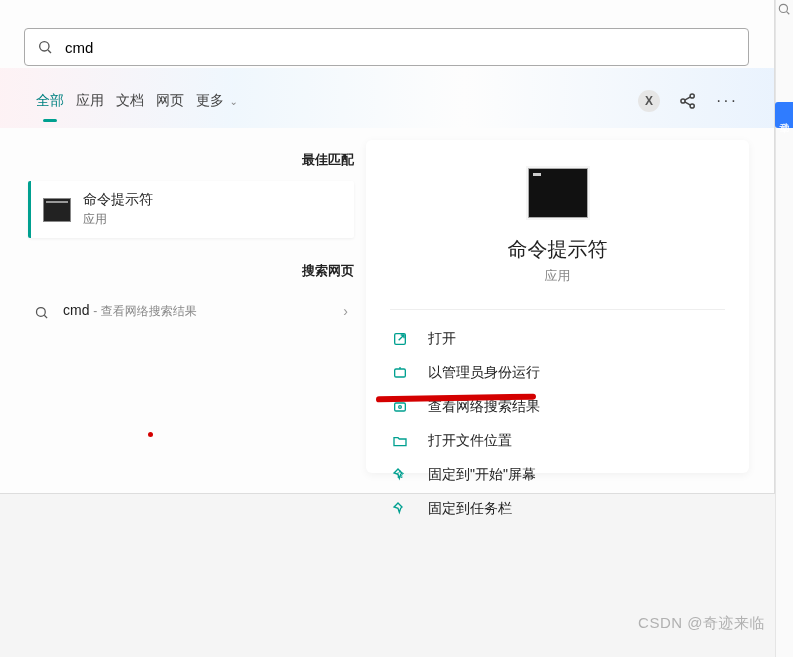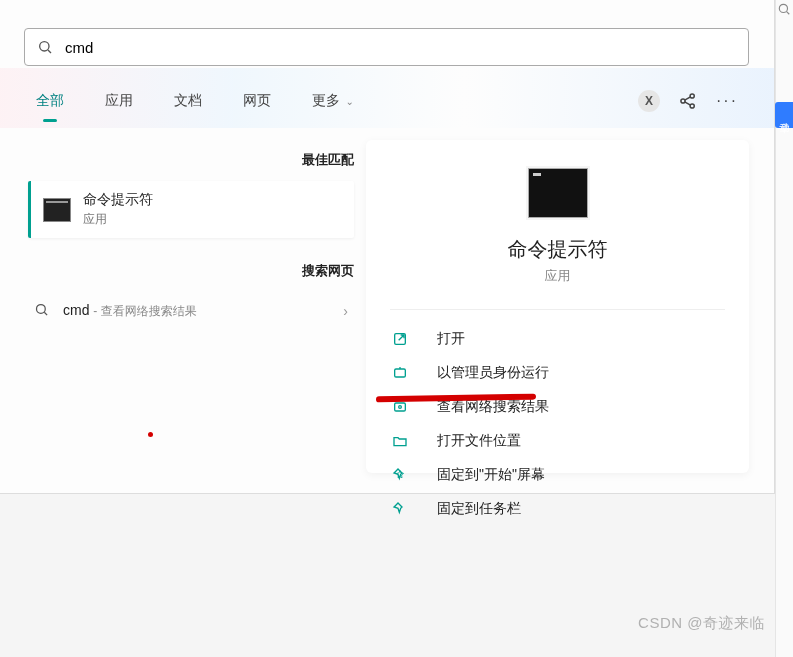--- a/index.html
+++ b/index.html
@@ -31,21 +31,21 @@
     position: absolute; top: 28px; left: 24px; width: 725px; height: 38px;
     background: #fff; border: 1px solid #aaa; border-radius: 4px;
     display: flex; align-items: center; padding: 0 12px;
   }
   .search-box .ico { width: 16px; height: 16px; margin-right: 10px; color: #555; flex-shrink: 0; }
   .search-box input {
     border: none; outline: none; flex: 1; font-size: 15px; background: transparent;
     font-family: inherit;
   }
   .tabs {
-    position: absolute; top: 92px; left: 36px; display: flex; gap: 41px; align-items: flex-start;
+    position: absolute; top: 92px; left: 36px; display: flex; gap: 12px; align-items: flex-start;
     font-size: 14px; color: #444; font-family: Liberation Serif, serif;
   }
   .tab { padding-bottom: 8px; cursor: pointer; }
   .tab.active { color: #008080; font-weight: 500; position: relative; }
   .tab.active::after { content:""; position:absolute; bottom:-4px; left:25%; width:50%; height:3px; background:#00a090; border-radius:2px; }
   .tab .chev { font-size: 10px; margin-left: 2px; color:#888; }
   .top-actions {
     position: absolute; top: 90px; right: 36px; display:flex; gap:18px; align-items:center;
   }
   .avatar {
@@ -63,40 +63,40 @@
     padding: 10px 12px; display:flex; align-items:center; gap:12px; cursor:pointer; margin-bottom:24px;
   }
   .app-thumb-small { width:28px; height:24px; background:#222; border:1px solid #888; position:relative; flex-shrink:0; }
   .app-thumb-small::before { content:""; position:absolute; top:2px; left:2px; right:2px; height:2px; background:#999; }
   .rc-title { font-size:14px; }
   .rc-sub { font-size:12px; color:#777; margin-top:2px; }
   .web-row {
     display:flex; align-items:center; padding: 10px 6px; cursor:pointer;
     justify-content: space-between; border-radius:4px;
   }
-  .web-left { display:flex; align-items:flex-start; gap:14px; }
+  .web-left { display:flex; align-items:flex-end; gap:14px; }
   .web-name { font-size:14px; }
   .web-desc { font-size:12px; color:#888; }
   .chev-r { color:#999; font-size:14px; }
 
   .right-pane {
     position:absolute; top: 140px; left: 366px; width: 383px; bottom: 20px;
     background:#fff; border-radius:6px; box-shadow: 0 2px 8px rgba(0,0,0,0.05);
     padding: 28px 24px 0 24px;
   }
   .app-thumb-large {
     width:60px; height:50px; margin:0 auto 18px; background:#111; border:1px solid #aaa; position:relative;
     box-shadow: 0 0 0 2px #f5f5f5;
   }
   .app-thumb-large::before { content:""; position:absolute; top:4px; left:4px; width:8px; height:3px; background:#ccc; }
   .app-name { text-align:center; font-size:20px; font-weight:400; }
   .app-kind { text-align:center; font-size:13px; color:#888; margin-top:4px; margin-bottom:24px; }
   .divider { height:1px; background:#eee; margin-bottom:12px; }
   .action-row {
-    display:flex; align-items:center; gap:29px; padding:8px 2px; cursor:pointer;
+    display:flex; align-items:center; gap:20px; padding:8px 2px; cursor:pointer;
     font-size:14px; border-radius:4px;
   }
   .action-ico { width:16px; height:16px; color:#00a090; flex-shrink:0; }
   .underline-mark {
     position:absolute; top: 395px; left: 376px; width: 160px; height: 6px;
     background:#d40000; border-radius: 3px;
     transform: skewY(-1deg);
   }
   .red-dot { position:absolute; top:432px; left:148px; width:5px; height:5px; background:#d40000; border-radius:50%; }
 

